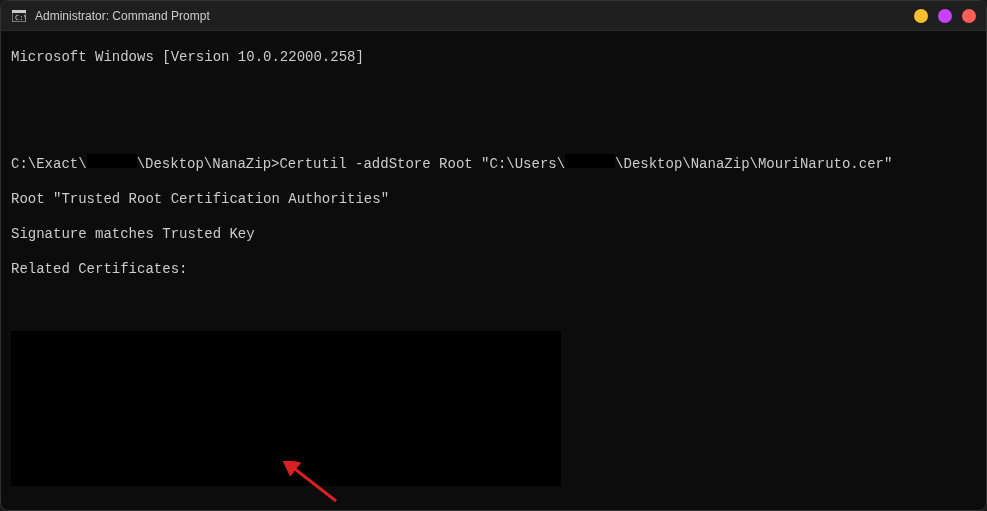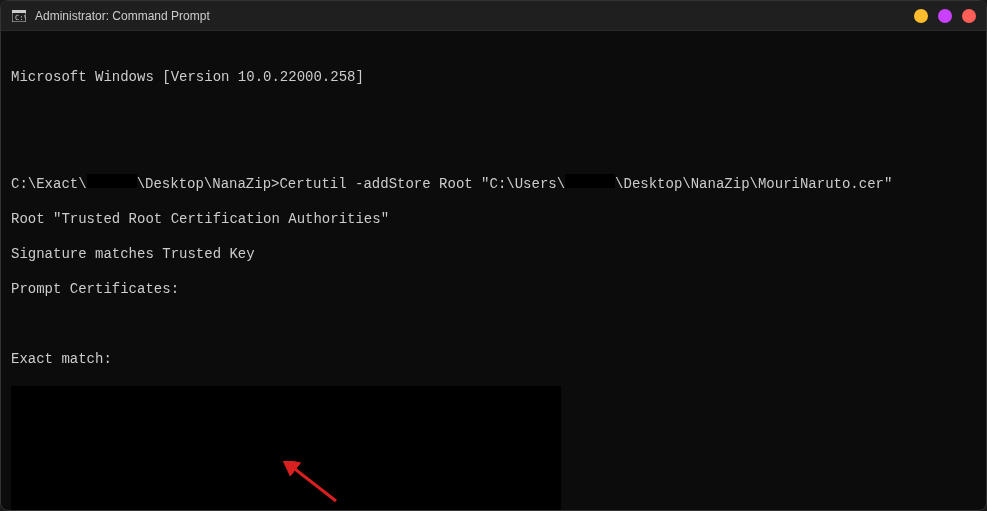--- a/index.html
+++ b/index.html
@@ -49,21 +49,21 @@
     }
     .win-dot {
       width: 14px;
       height: 14px;
       border-radius: 50%;
     }
     .dot-min { background: #ffbd2e; }
     .dot-max { background: #c940ff; }
     .dot-close { background: #ff5f56; }
     .terminal {
-      padding: 20px 10px;
+      padding: 0 10px;
       line-height: 1.25;
       white-space: pre;
       position: relative;
       height: calc(100% - 30px);
     }
     .line { display: block; }
     .redact {
       background: #000;
       display: inline-block;
     }
@@ -96,23 +96,22 @@
     </div>
   </div>
 
   <div class="terminal">
 <span class="line">Microsoft Windows [Version 10.0.22000.258]</span>
 <span class="line"> </span>
 <span class="line"> </span>
 <span class="line"><span>C:\Exact\</span><span class="redact" style="width:50px;height:14px;"></span><span>\Desktop\NanaZip&gt;Certutil -addStore Root "C:\Users\</span><span class="redact" style="width:50px;height:14px;"></span><span>\Desktop\NanaZip\MouriNaruto.cer"</span></span>
 <span class="line">Root "Trusted Root Certification Authorities"</span>
 <span class="line">Signature matches Trusted Key</span>
-<span class="line">Prompt Certificates:</span>
+<span class="line">Related Certificates:</span>
 <span class="line"> </span>
-<span class="line">Exact match:</span>
 <span class="redact-block" style="width:550px;height:155px;"></span>
 
 
 
 
 
     <svg class="arrow" style="left:280px; top:430px;" width="60" height="45">
       <defs>
         <marker id="ah" markerWidth="10" markerHeight="10" refX="2" refY="3" orient="auto">
           <polygon points="0 0, 6 3, 0 6" fill="#d82020"></polygon>

